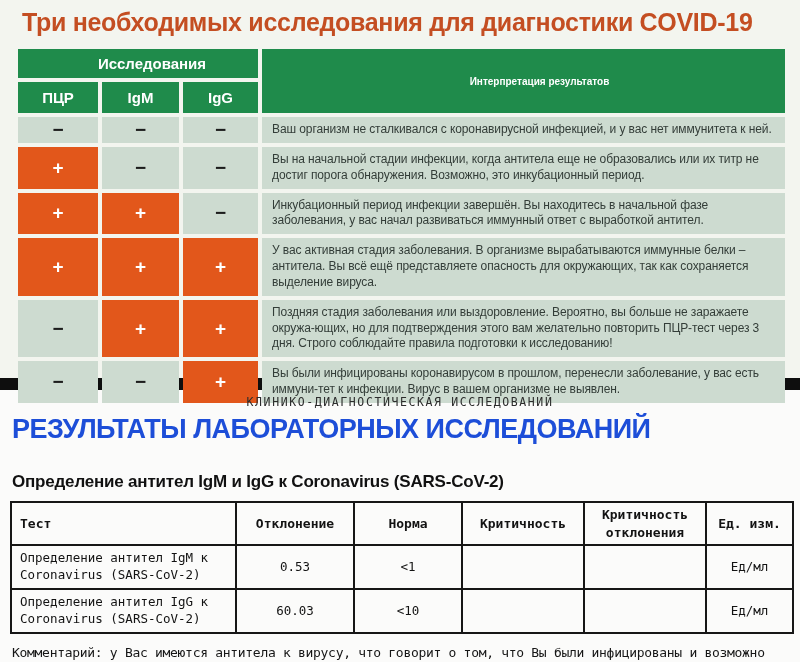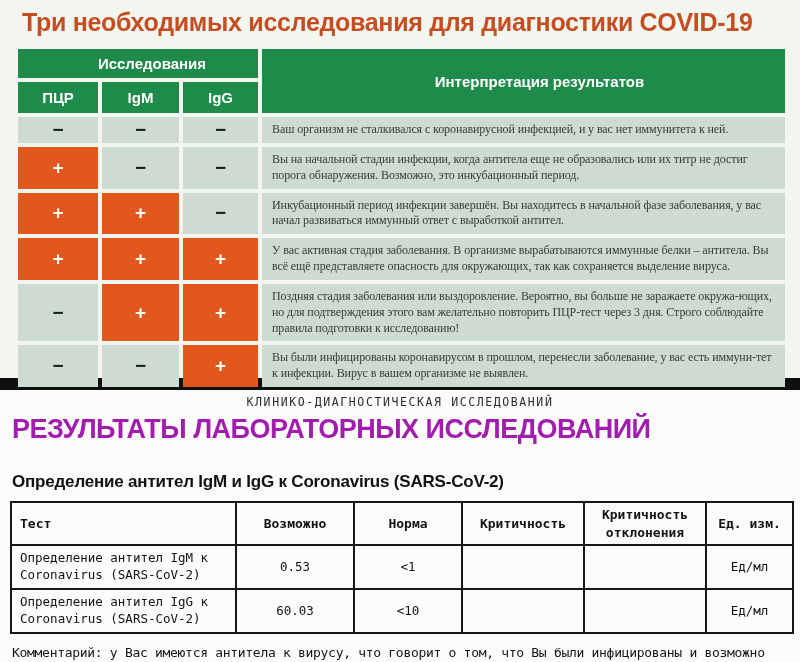--- a/index.html
+++ b/index.html
@@ -21,48 +21,48 @@
     color:var(--title-red, #c44e22);
     white-space:nowrap;
   }
   .dt { display:grid; grid-template-columns:80px 77px 75px 1fr; gap:4px; }
   .c { display:flex; align-items:center; box-sizing:border-box; }
   .hdr {
     background:var(--green, #1f8b4b); color:#ffffff;
     font-weight:bold; justify-content:center; text-align:center;
   }
   .group   { grid-column:1 / 4; height:29px; font-size:15px;padding-left:28px; }
-  .interp-h{ grid-column:4; grid-row:1 / 3; font-size:15px;padding-left:32px; }
+  .interp-h{ grid-column:4; grid-row:1 / 3; font-size:10px;padding-left:32px; }
   .sub     { height:31px; font-size:15px; }
   .sign    { justify-content:center; font-size:19px; font-weight:bold; min-height:26px; }
   .sign.neg{ background:var(--cell-green, #cddbd0); color:#1c1c1c; }
   .sign.pos{ background:var(--orange, #e2571b); color:#ffffff; }
   .interp {
     background:var(--cell-green, #cddbd0);
     color:#333d38; font-size:12px; line-height:1.32;
-    padding:5px 10px; letter-spacing:-0.1px;font-family:Liberation Serif, serif;
+    padding:5px 10px; letter-spacing:-0.1px;
   }
 
   
   .divider { height:12px; background:#0e0e0e; }
 
   
   .lab {
     box-sizing:border-box; height:272px;
     padding:3px 8px 0 8px; background:#fbfbfa; color:#131313;
     font-family:"DejaVu Sans Mono", "Liberation Mono", monospace;
   }
   .lab-name {
     text-align:center; font-size:11.5px; letter-spacing:1.6px;
     color:#2c2c2c; margin:2px 0 5px 0;
   }
   .results-title {
     font-family:"Liberation Sans", sans-serif;
     font-size:27px; font-weight:bold; letter-spacing:-0.5px;
-    color:#a21caf; margin:0 0 0 4px;
+    color:#1d4ed8; margin:0 0 0 4px;
   }
   .subtitle {
     font-family:"Liberation Sans", sans-serif;
     font-size:17px; font-weight:bold; letter-spacing:-0.2px;
     color:#111111; margin:27px 0 9px 4px;
   }
   table.lab-table {
     border-collapse:collapse; table-layout:fixed;
     width:782px; margin-left:2px;
     font-family:inherit;
@@ -147,21 +147,21 @@
         <col class="c-test">
           <col class="c-res">
           <col class="c-norm">
         <col class="c-dev">
           <col class="c-crit">
           <col class="c-unit">
       </colgroup>
       <thead>
         <tr>
           <th class="th-test">Тест</th>
-          <th>Возможно</th>
+          <th>Отклонение</th>
           <th>Норма</th>
           <th>Критичность</th>
           <th>Критичность отклонения</th>
           <th>Ед. изм.</th>
         </tr>
       </thead>
       <tbody>
         <tr>
           <td class="test-name">Определение антител IgM к Coronavirus (SARS-CoV-2)</td>
           <td class="result">0.53</td>

